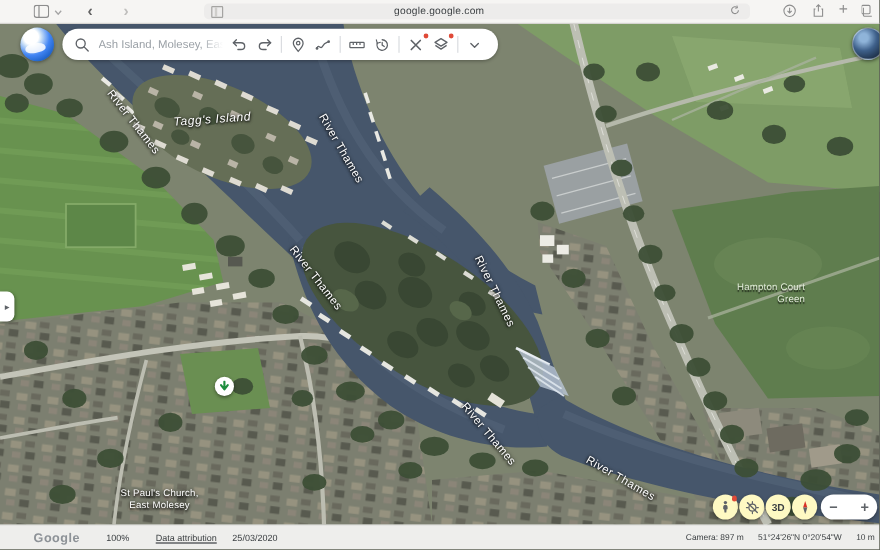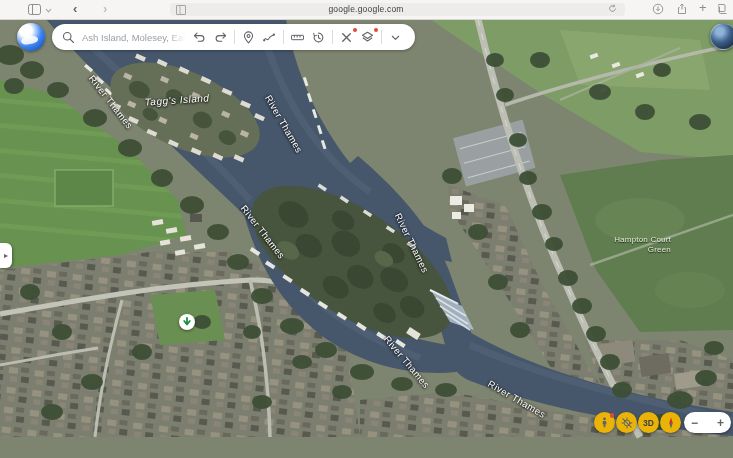--- a/index.html
+++ b/index.html
@@ -62,21 +62,21 @@
   .tsep{width:1px;height:14px;background:#dadce0;flex:0 0 auto;}
   .query{width:104px;flex:0 0 auto;font-size:9.5px;color:#9aa0a6;white-space:nowrap;
     overflow:hidden;-webkit-mask-image:linear-gradient(90deg,#000 82%,transparent);
     mask-image:linear-gradient(90deg,#000 82%,transparent);}
   .dot{position:absolute;right:-3px;top:-2px;width:4.5px;height:4.5px;border-radius:50%;
     background:#e04a38;}
 
   
   .navwrap{position:absolute;inset:0;z-index:20;pointer-events:none;}
   .navwrap>*{pointer-events:auto;}
-  .cbtn{position:absolute;width:21px;height:21px;border-radius:50%;background:#eab308;
+  .cbtn{position:absolute;width:21px;height:21px;border-radius:50%;background:#fef9c3;
     box-shadow:0 1px 3px rgba(0,0,0,.4);display:flex;align-items:center;justify-content:center;}
   .btn-pegman{left:594px;top:412px;}
   .btn-loc{left:616px;top:412px;}
   .btn-3d{left:638px;top:412px;font-size:8.5px;font-weight:bold;color:#3c4043;}
   .btn-compass{left:660px;top:412px;}
   .zoompill{position:absolute;left:684px;top:412px;width:47px;height:21px;border-radius:11px;
     background:#fff;box-shadow:0 1px 3px rgba(0,0,0,.4);display:flex;align-items:center;
     justify-content:space-between;padding:0 7px;box-sizing:border-box;}
   .zoompill span{font-size:12px;color:#5f6368;font-weight:bold;line-height:1;}
   .paneltab{position:absolute;left:0;top:243px;width:12px;height:25px;background:#fff;
@@ -353,20 +353,24 @@
 
   <div class="overlay">
     <div class="mlabel rt1">River Thames</div>
     <div class="mlabel taggs">Tagg's Island</div>
     <div class="mlabel rt2">River Thames</div>
     <div class="mlabel rt3">River Thames</div>
     <div class="mlabel rt4">River Thames</div>
     <div class="mlabel hampton">Hampton Court Green</div>
     <div class="mlabel rt5">River Thames</div>
     <div class="mlabel rt6">River Thames</div>
+    <div class="mlabel church-lbl">
+      <span>St Paul's Church,</span><br>
+      <span>East Molesey</span>
+    </div>
   </div>
 
   <div class="poi-ic">
     <svg width="11" height="11" viewBox="0 0 11 11">
       <path d="M5.5,0.8 V3 M4.2,1.9 H6.8" stroke="#6b6b6b" stroke-width="1" fill="none"></path>
       <path d="M5.5,3 L2.6,5.6 V9.4 H8.4 V5.6 Z" fill="#9a9a96" stroke="#6b6b6b" stroke-width=".6"></path>
     </svg>
   </div>
 
   <div class="drop-marker">
@@ -506,14 +510,26 @@
       <path d="M12,2.5 V13 M8.5,5.5 L12,2 L15.5,5.5"></path>
         <path d="M7,9 H5 V21 H19 V9 H17"></path>
     </svg>
     <span class="b-ic" style="left:699px;top:1px;font-size:13px;color:#8d8d8d;">+</span>
     <svg class="b-ic" style="left:718px;top:3px;" width="12" height="12" viewBox="0 0 24 24" fill="none" stroke="#8d8d8d" stroke-width="1.8">
       <rect x="7,5" y="3" width="14" height="14" rx="2"></rect>
         <path d="M17,21 H5 a2,2 0 0 1 -2,-2 V7"></path>
     </svg>
   </div>
 
+  <div class="status">
+    <span class="s-brand">Google</span>
+    <span class="s-item">100%</span>
+    <span class="s-item s-link">Data attribution</span>
+    <span class="s-date">25/03/2020</span>
+
+    <div class="s-right">
+      <span>Camera: 897 m</span>
+      <span>51°24'26"N 0°20'54"W</span>
+      <span>10 m</span>
+    </div>
+  </div>
 
 </div>
 
 </body></html>

